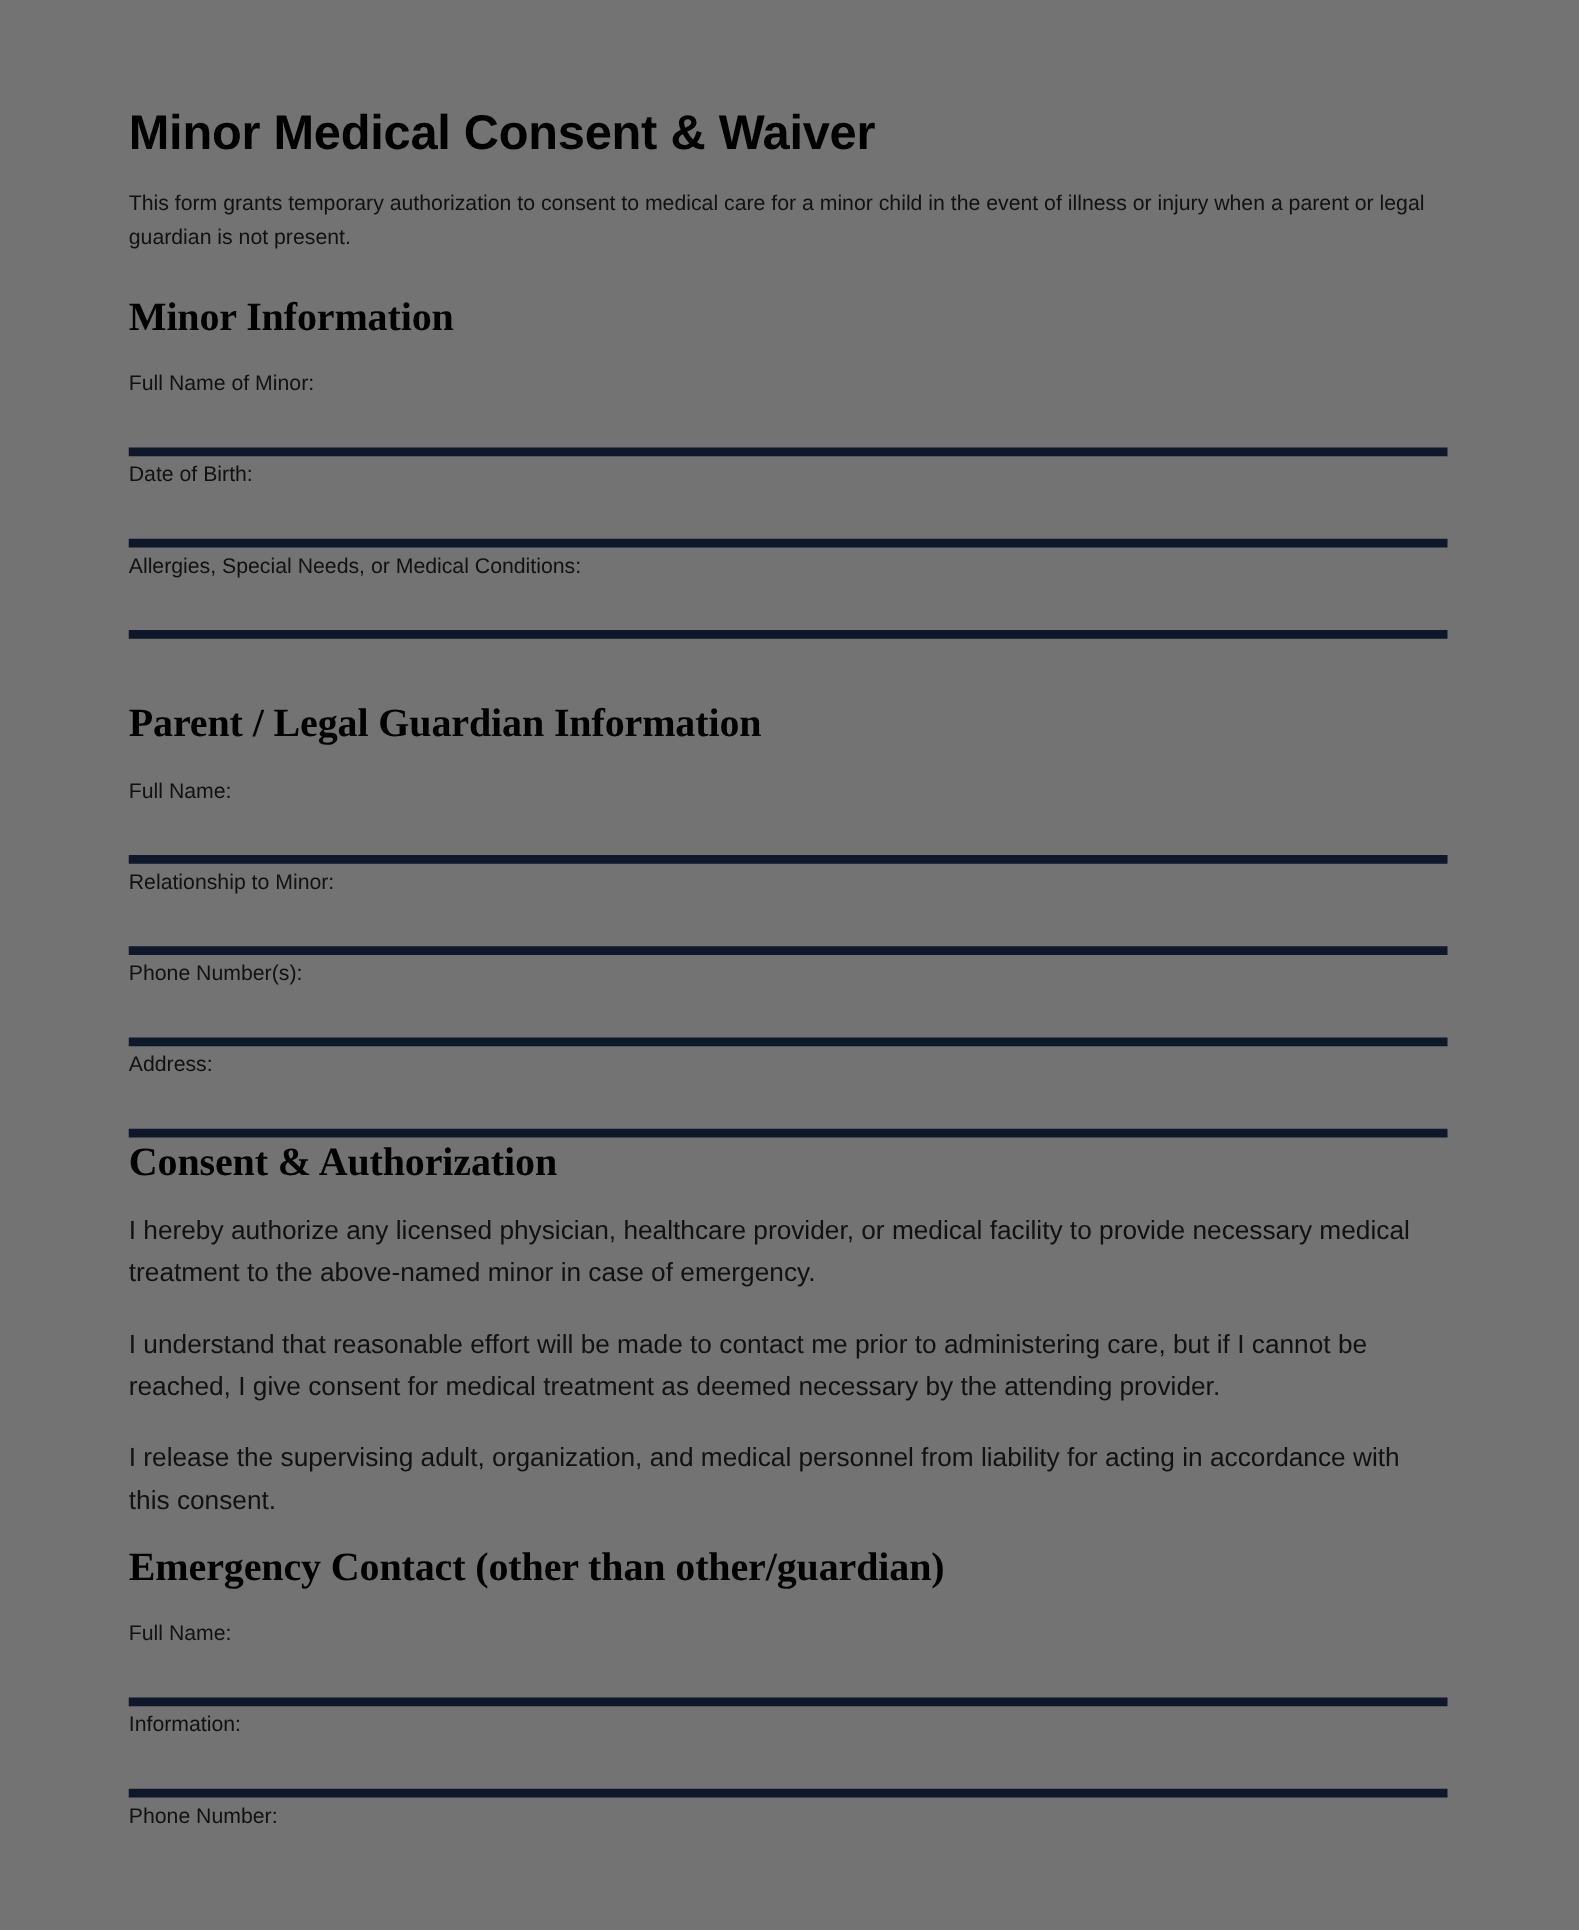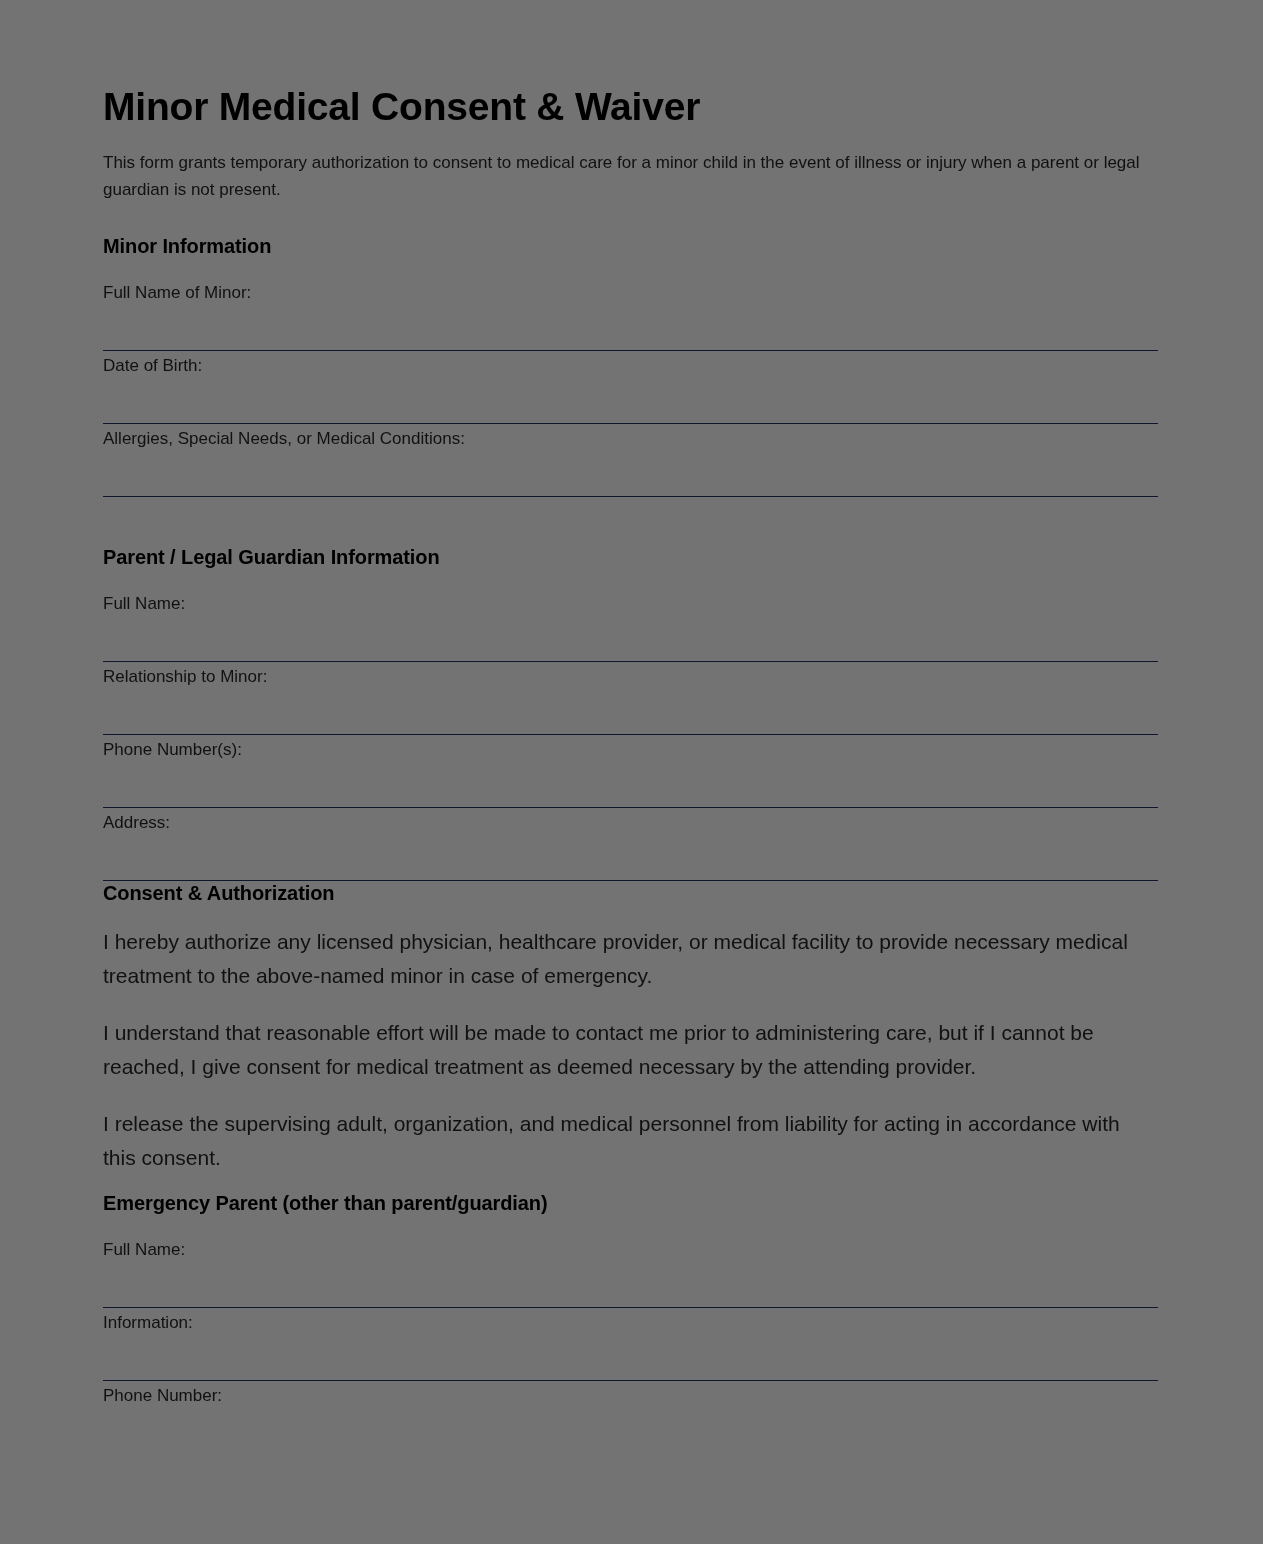--- a/index.html
+++ b/index.html
@@ -44,44 +44,45 @@
 
   .intro {
     font-size: 17px;
     line-height: 1.62;
     margin: 0 0 30px 0;
     color: #111;
     max-width: 1050px;
   }
 
   .section-heading {
-    font-size: 20px;
+    font-size: 32px;
     font-weight: bold;
     line-height: 1.2;
     margin: 0 0 20px 0;
     letter-spacing: -0.1px;
     color: #000;
+    font-family: Liberation Serif, serif;
   }
 
   .section-heading.spaced {
     margin-top: 48px;
   }
 
   
   .field-list {
     margin: 0;
     padding: 0;
     list-style: none;
   }
 
   .field-row {
     position: relative;
     height: 73px;
     box-sizing: border-box;
-    border-bottom: 1px solid #0f172a;
+    border-bottom: 7px solid #0f172a;
   }
 
   .field-row.no-rule {
     border-bottom: none;
   }
 
   .field-label {
     display: block;
     font-size: 17px;
     line-height: 1.3;
@@ -183,21 +184,21 @@
       <h2 class="section-heading">Consent &amp; Authorization</h2>
 
       <p class="clause">I hereby authorize any licensed physician, healthcare provider, or medical facility to provide necessary medical treatment to the above-named minor in case of emergency.</p>
 
       <p class="clause">I understand that reasonable effort will be made to contact me prior to administering care, but if I cannot be reached, I give consent for medical treatment as deemed necessary by the attending provider.</p>
 
       <p class="clause">I release the supervising adult, organization, and medical personnel from liability for acting in accordance with this consent.</p>
     </section>
 
     <section class="section-block emergency-block">
-      <h2 class="section-heading">Emergency Parent (other than parent/guardian)</h2>
+      <h2 class="section-heading">Emergency Contact (other than other/guardian)</h2>
 
       <div class="field-list">
         <div class="field-row">
           <span class="field-label">Full Name:</span>
           <span class="field-blank"></span>
         </div>
 
         <div class="field-row">
           <span class="field-label">Information:</span>
           <span class="field-blank"></span>

